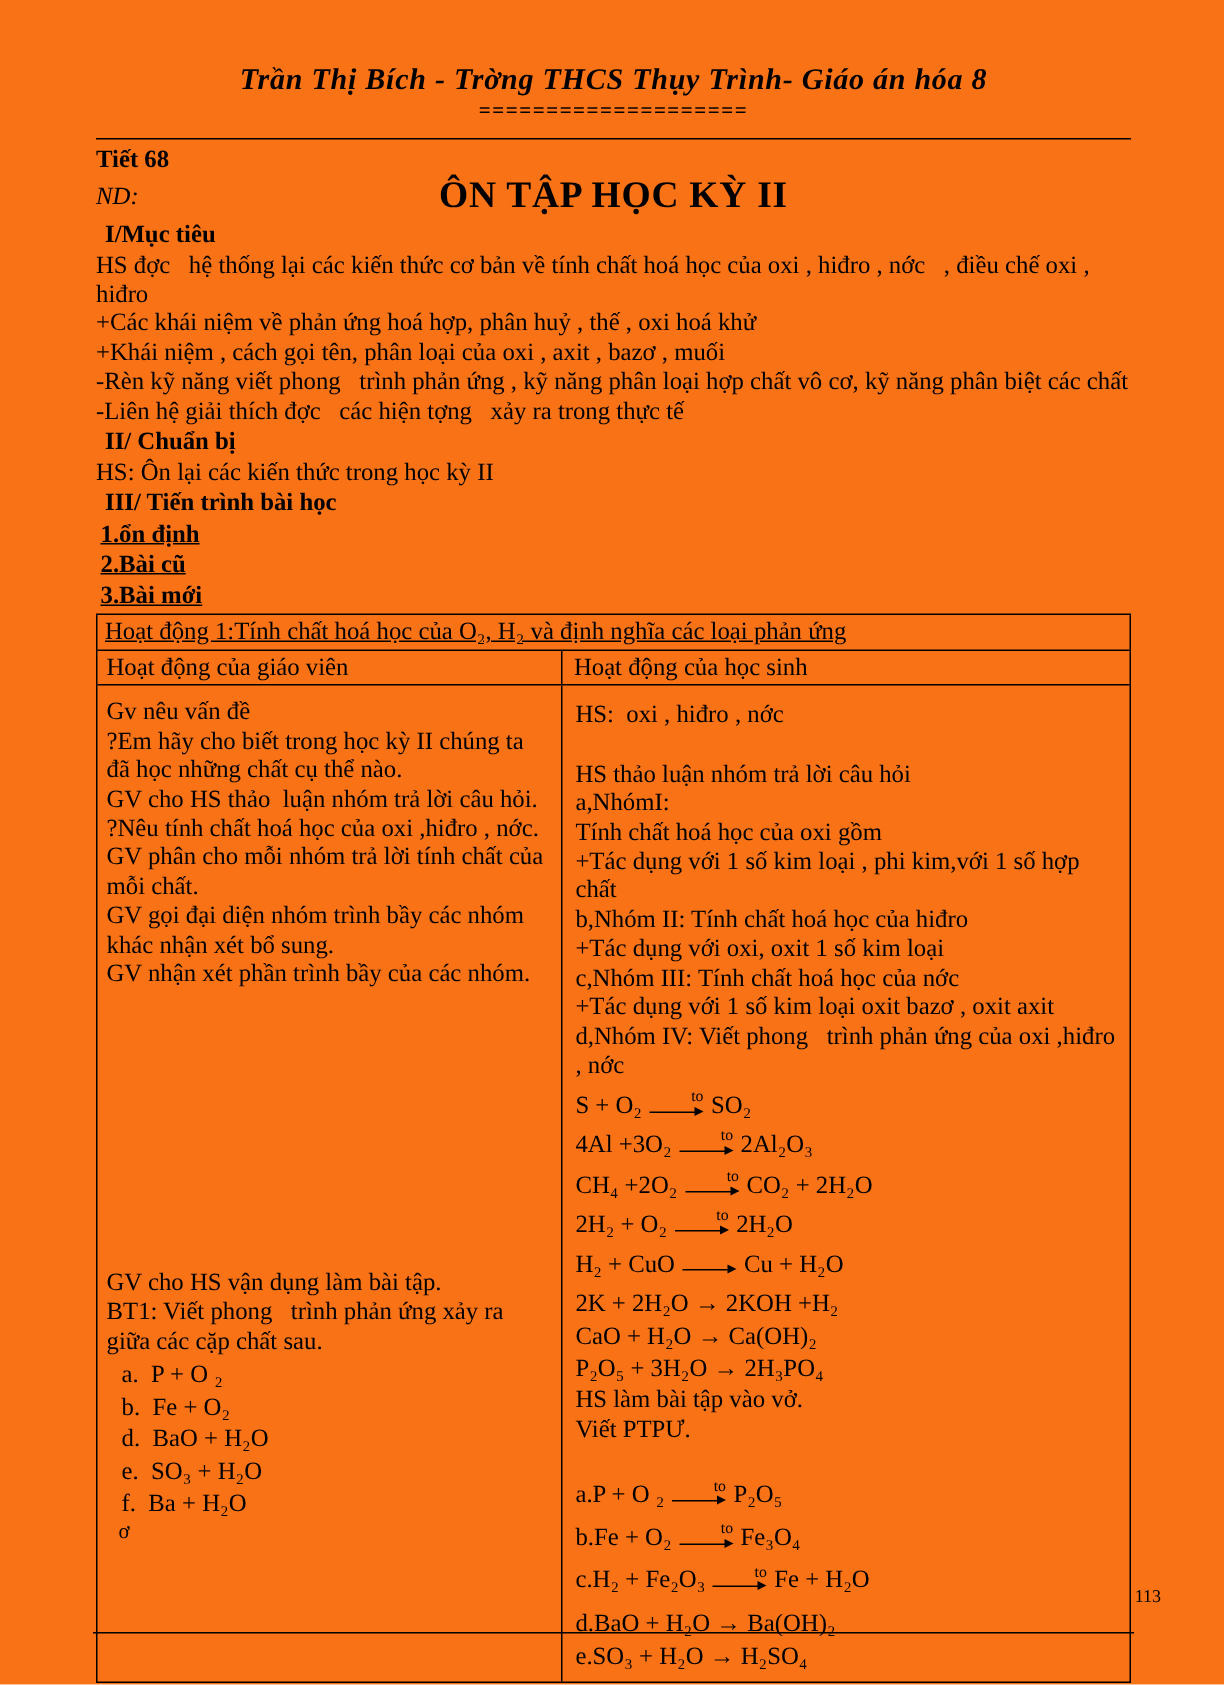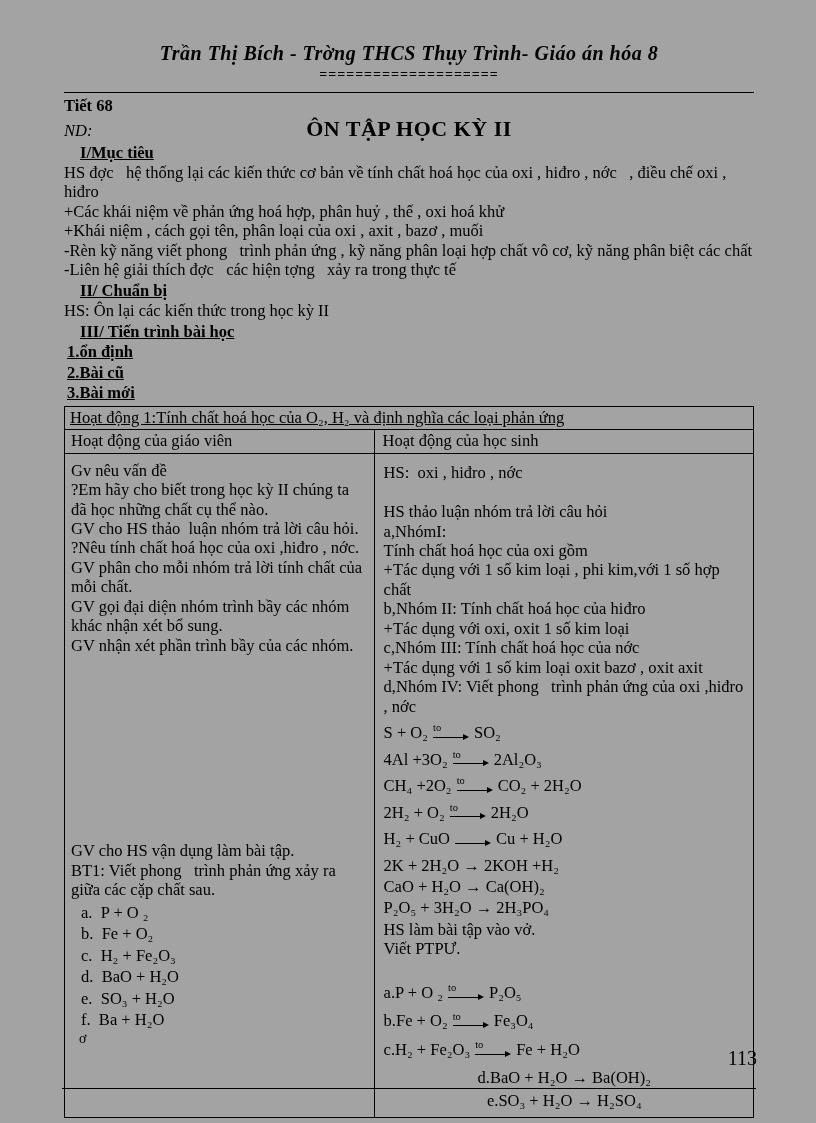--- a/index.html
+++ b/index.html
@@ -2,21 +2,21 @@
 <html><head>
 <meta charset="utf-8">
 <style>
   html,body{margin:0;padding:0;background:#ffffff;}
   .page{
     position:relative;
     width:816px;height:1123px;
     box-sizing:border-box;
     margin:0 auto;
     padding:42px 62px 0 64px;
-    background:#a3a3a3;
+    background:#f97316;
     color:#000;
     font-family:"Liberation Serif","DejaVu Serif",serif;
     font-size:16.5px;
     line-height:1.18;
     overflow:hidden;
   }
   .script-header{
     text-align:center;
     font-size:20px;
     font-weight:bold;
@@ -25,53 +25,53 @@
   }
   .equals-divider{
     text-align:center;
     font-weight:bold;
     font-size:14px;
     letter-spacing:1px;
     margin-top:1px;
   }
   .top-rule{border:none;border-top:1.6px solid #000;margin:9px 0 0 0;}
   .footer-rule{position:absolute;left:62px;right:60px;bottom:34px;border-top:1.4px solid #000;}
-  .page-number{position:absolute;right:59px;bottom:52px;font-size:20px;}
+  .page-number{position:absolute;right:42px;bottom:52px;font-size:12px;}
   .tiet{font-weight:bold;margin-top:3px;}
   .nd-row{position:relative;margin:0;}
   .nd-label{position:absolute;left:0;top:5px;font-style:italic;}
-  .main-title{display:block;text-align:center;font-size:22px;font-weight:bold;letter-spacing:0.5px;}
-  .h-section{font-weight:bold;text-decoration:underline;margin:1px 16px;}
+  .main-title{display:block;text-align:center;font-size:25px;font-weight:bold;letter-spacing:0.5px;}
+  .h-section{font-weight:bold;margin:1px 6px;}
   .doc-p{margin:0;white-space:pre-wrap;}
   .step{font-weight:bold;text-decoration:underline;margin:1px 0 1px 3px;}
   .act-table{border:1.6px solid #000;margin-top:3px;}
   .t-title{border-bottom:1.2px solid #000;padding:1px 5px 2px 5px;font-weight:normal;text-decoration:underline;}
   .t-colheads{display:flex;border-bottom:1.2px solid #000;}
   .t-colheads .ch-left{width:45%;box-sizing:border-box;border-right:1.2px solid #000;padding:1px 6px 2px 6px;}
   .t-colheads .ch-right{flex:1;padding:1px 6px 2px 8px;}
   .t-body{display:flex;align-items:stretch;}
   .cell-left{width:45%;box-sizing:border-box;border-right:1.2px solid #000;padding:7px 6px 4px 6px;}
   .cell-right{flex:1;box-sizing:border-box;padding:9px 8px 4px 9px;}
   .spacer-tall{height:186px;}
   .bt-list{margin-top:3px;}
   .bt-item{padding-left:10px;margin:2px 0;white-space:pre-wrap;}
   .stray-char{margin-top:2px;padding-left:8px;font-size:14px;}
   .gap-top{margin-top:20px;}
   .equations{margin-top:6px;}
   .equation{display:flex;align-items:center;margin:7px 0;}
   .equation.plain{display:block;margin:2px 0;white-space:pre-wrap;}
   .eq-part{white-space:pre;text-align:center;}
-  .rx-arrow{display:inline-flex;flex-direction:column;align-items:flex-start;margin:0 5px;}
+  .rx-arrow{display:inline-flex;flex-direction:column;align-items:flex-end;margin:0 5px;}
   .rx-cond{font-size:10.5px;line-height:9px;height:10px;}
   .rx-shaft{position:relative;width:36px;height:9px;}
   .rx-shaft::before{content:"";position:absolute;left:0;right:3px;top:3.6px;border-top:1.3px solid #000;}
   .rx-shaft::after{content:"";position:absolute;right:0;top:0.6px;border-left:6px solid #000;border-top:3.6px solid transparent;border-bottom:3.6px solid transparent;}
   .answers{margin-top:24px;}
   .answers .equation{margin:9px 0;}
-  .answers .equation.plain{margin:3px 0;text-align:center;}
+  .answers .equation.plain{margin:3px 0;}
   .after-eq{margin-top:2px;}
 </style>
 </head>
 <body>
 
 <div class="page">
 
   <div class="script-header">Trần Thị Bích - Trờng THCS Thụy Trình- Giáo án hóa 8</div>
   <div class="equals-divider">====================</div>
   <hr class="top-rule">
@@ -112,21 +112,20 @@
         <p class="doc-p">?Nêu tính chất hoá học của oxi ,hiđro , nớc.</p>
         <p class="doc-p">GV phân cho mỗi nhóm trả lời tính chất của mỗi chất.</p>
         <p class="doc-p">GV gọi đại diện nhóm trình bầy các nhóm khác nhận xét bổ sung.</p>
         <p class="doc-p">GV nhận xét phần trình bầy của các nhóm.</p>
         <div class="spacer-tall"></div>
         <p class="doc-p">GV cho HS vận dụng làm bài tập.</p>
         <p class="doc-p">BT1: Viết phong   trình phản ứng xảy ra giữa các cặp chất sau.</p>
         <div class="bt-list">
           <div class="bt-item">a.  P + O ₂</div>
           <div class="bt-item">b.  Fe + O₂</div>
-          <div class="bt-item">c.  H₂ + Fe₂O₃</div>
           <div class="bt-item">d.  BaO + H₂O</div>
           <div class="bt-item">e.  SO₃ + H₂O</div>
           <div class="bt-item">f.  Ba + H₂O</div>
         </div>
         <div class="stray-char">ơ</div>
       </div>
 
       <div class="cell-right">
         <p class="doc-p">HS:  oxi , hiđro , nớc</p>
         <p class="doc-p gap-top">HS thảo luận nhóm trả lời câu hỏi</p>

